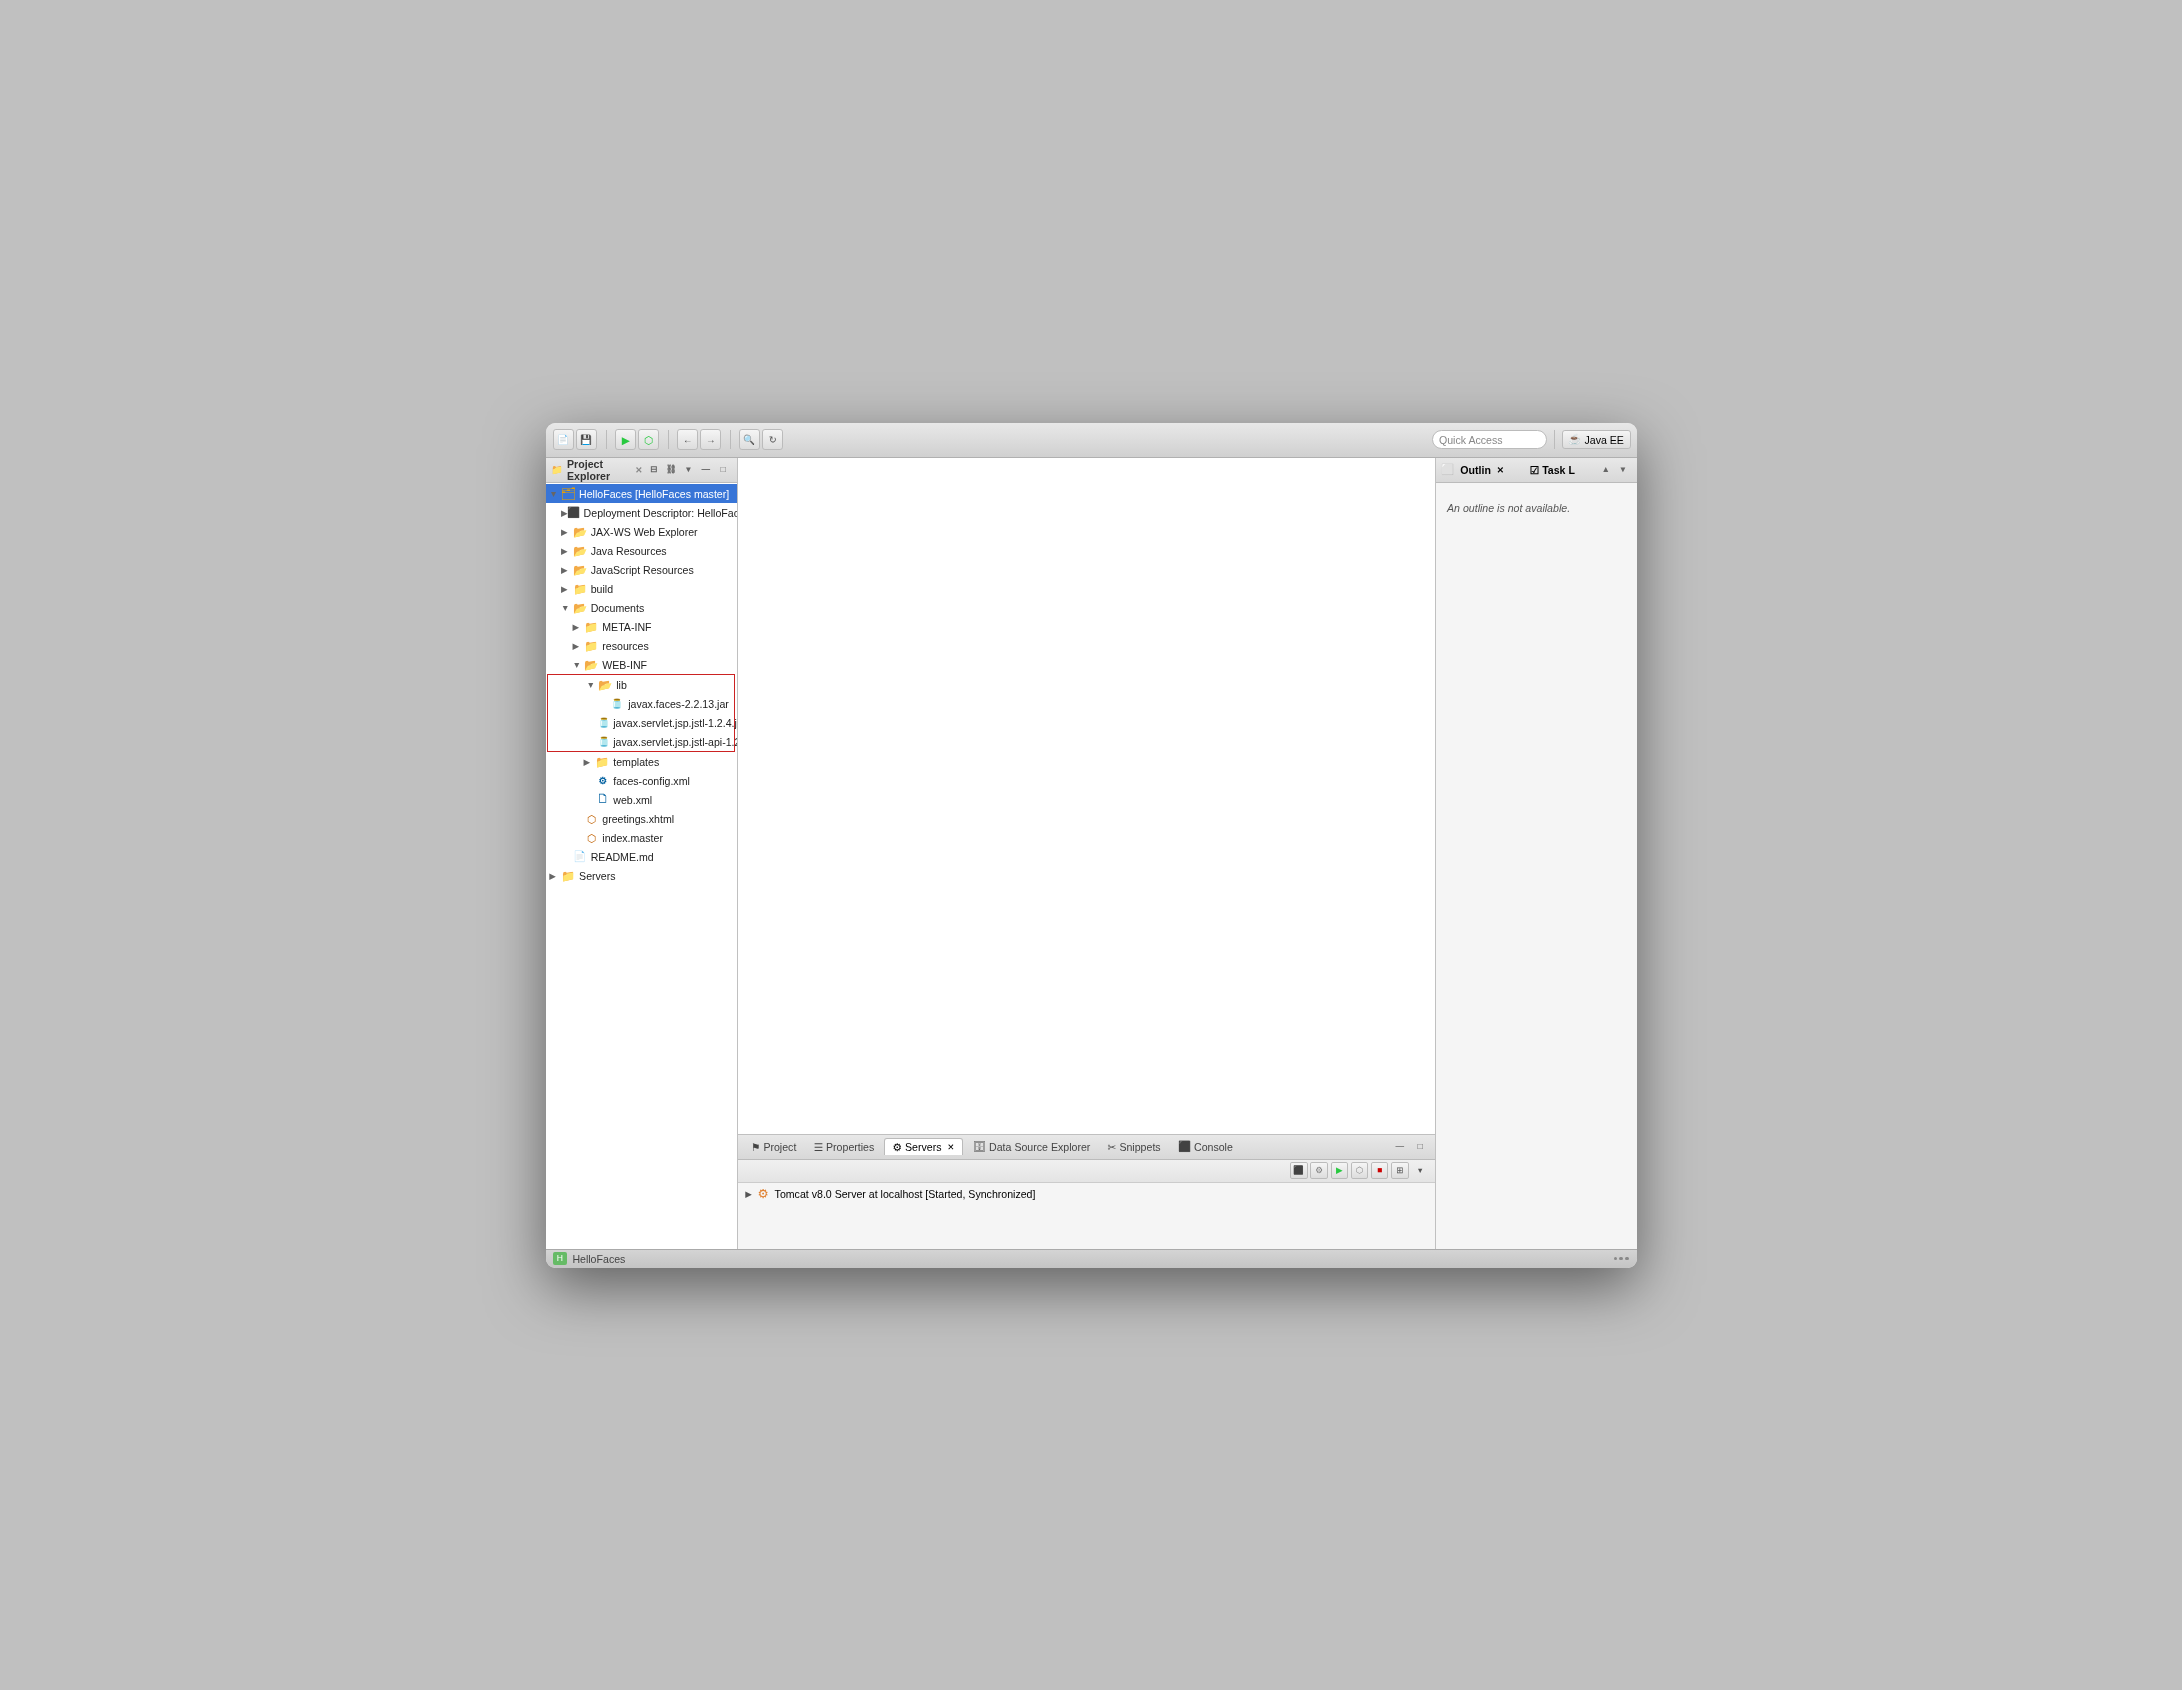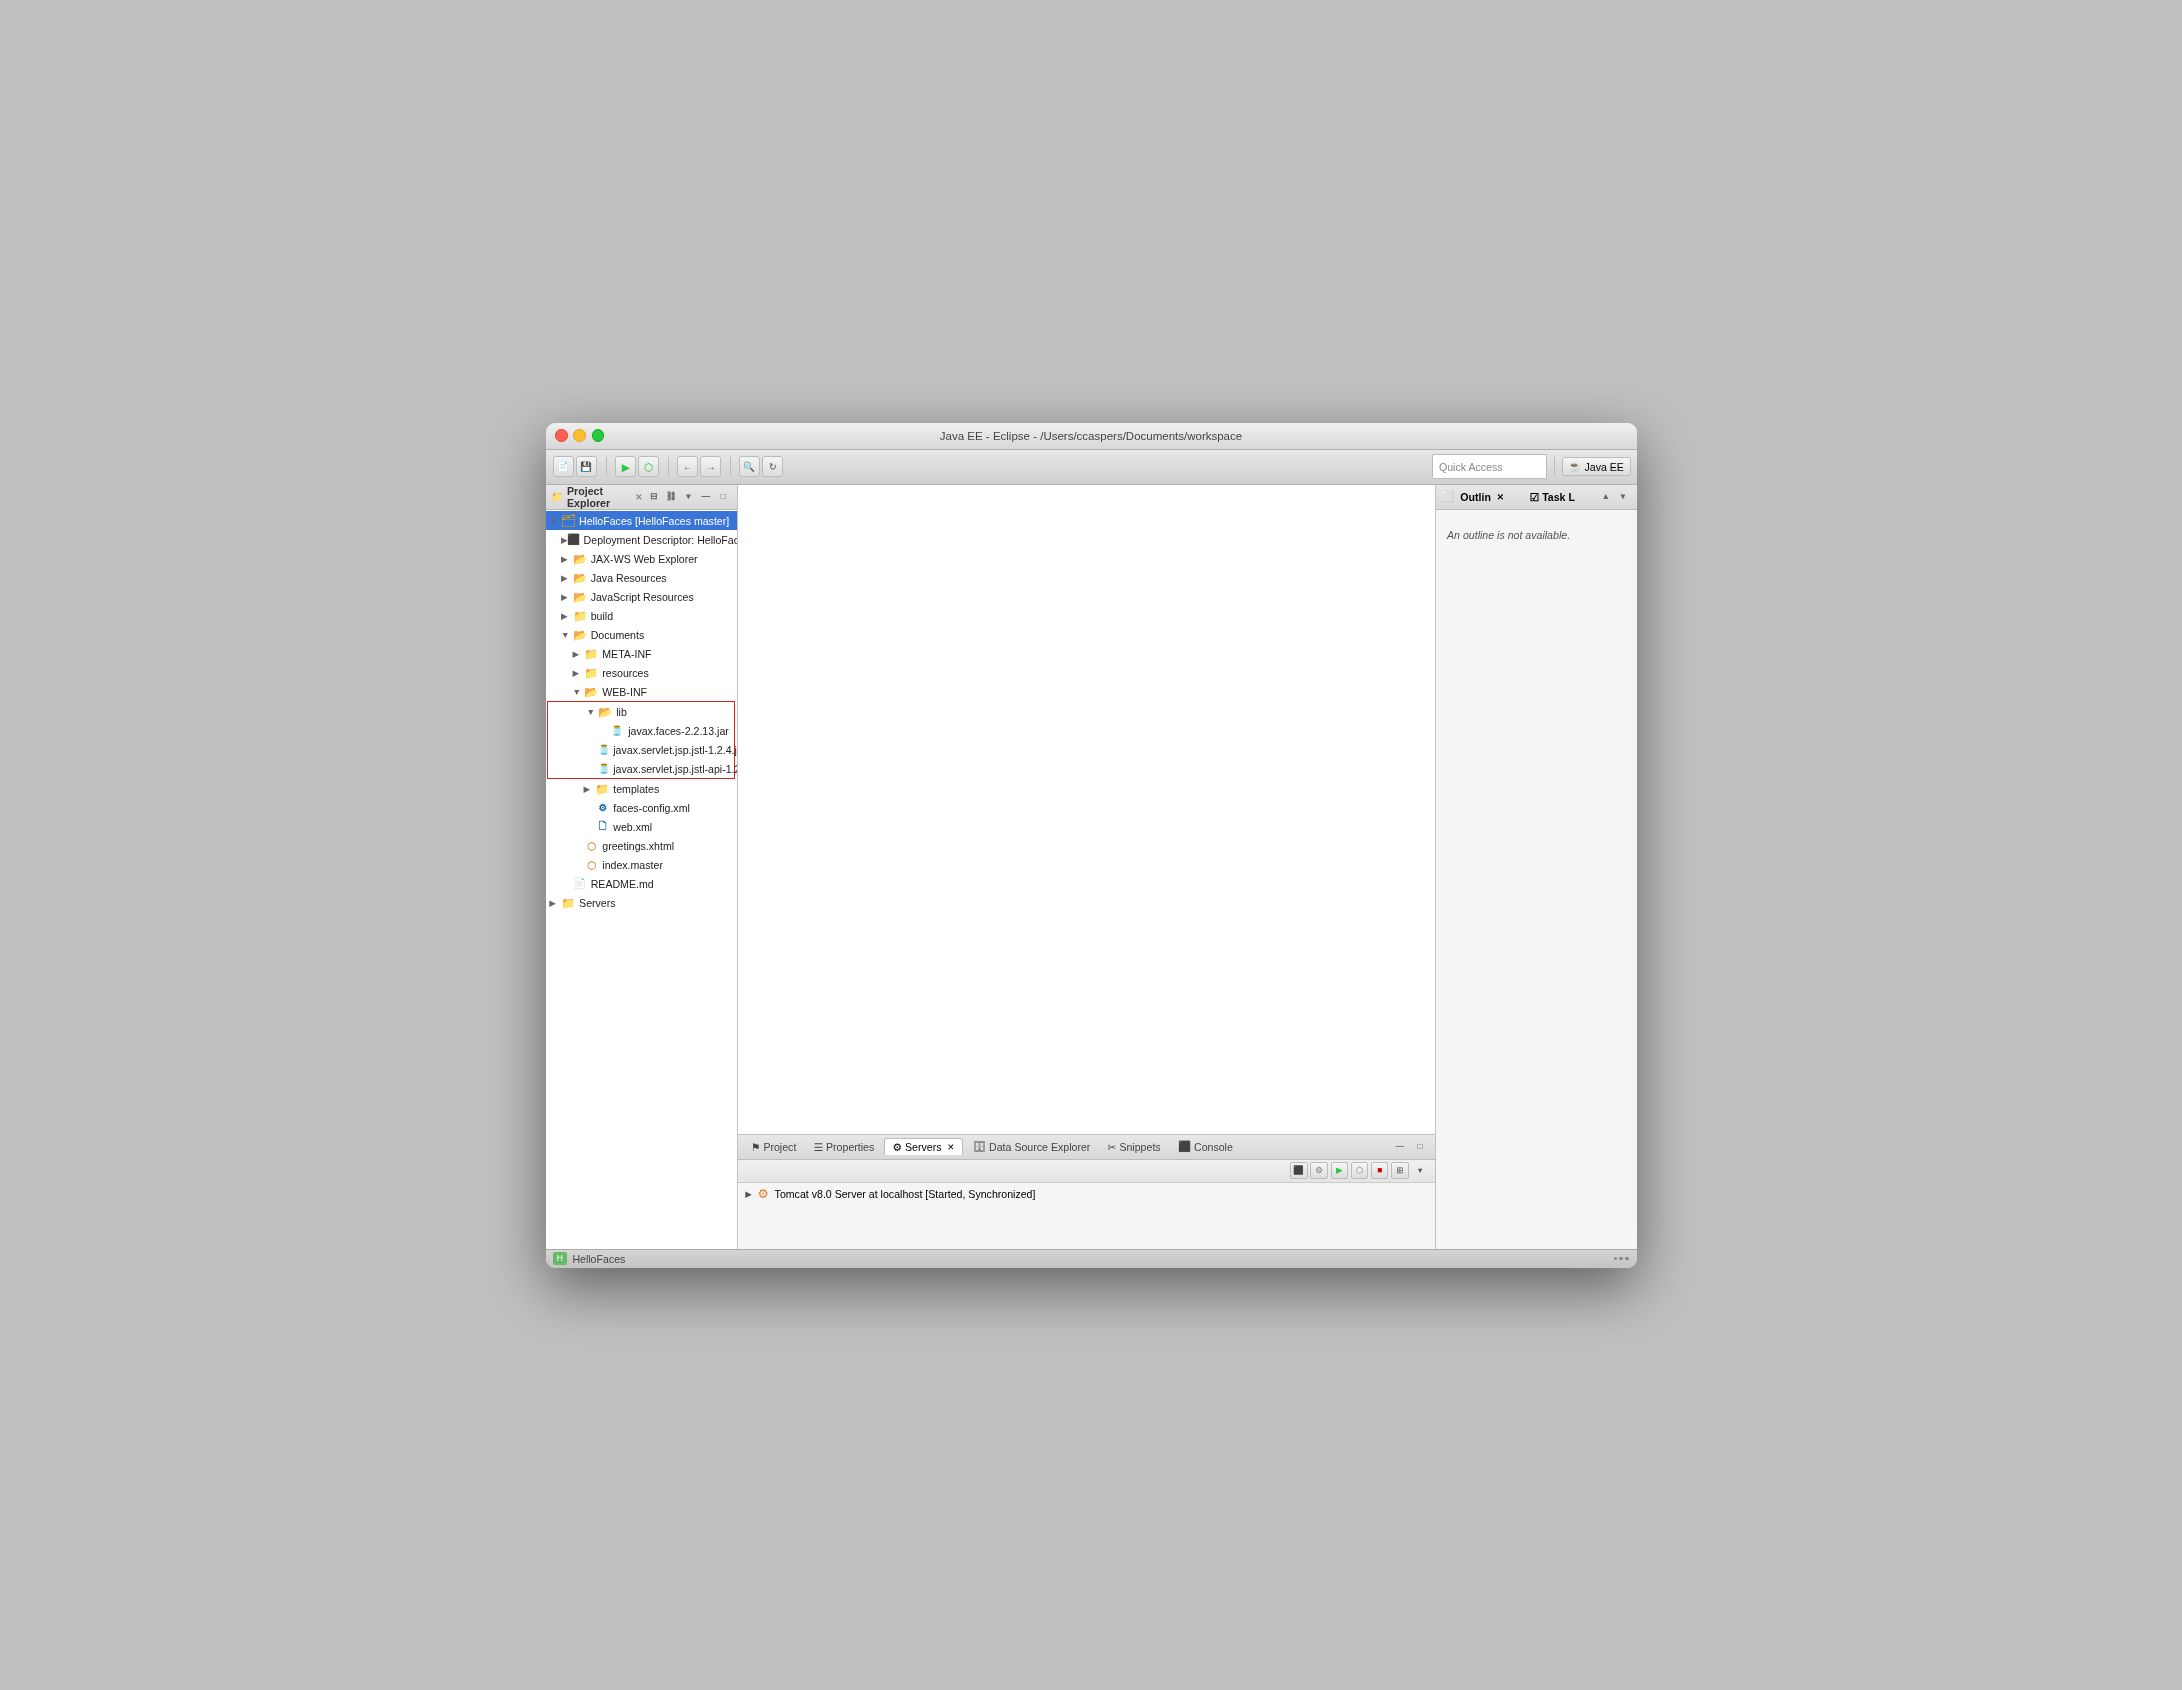--- a/index.html
+++ b/index.html
@@ -82,24 +82,24 @@
     }
     .toolbar-separator {
       width: 1px;
       height: 19px;
       background: #bbb;
       margin: 0 2.9px;
     }
     .toolbar-spacer { flex: 1; }
     .quick-access-box {
       width: 115px;
-      height: 25px;
+      height: 19px;
       background: white;
       border: 1px solid #bbb;
-      border-radius: 1px;
+      border-radius: 10px;
       display: flex;
       align-items: center;
       padding: 0 5.8px;
       font-size: 10.6px;
       color: #888;
     }
     .perspective-btn {
       display: flex;
       align-items: center;
       gap: 2.9px;
@@ -368,28 +368,20 @@
     .tb-icon {
       font-size: 10.6px;
     }
     .tb-green { color: #27c93f; }
   </style>
 </head>
 <body>
 
 <div class="window">
 
-  <div class="title-bar">
-    <div class="traffic-lights">
-      <div class="traffic-light tl-close"></div>
-      <div class="traffic-light tl-min"></div>
-      <div class="traffic-light tl-max"></div>
-    </div>
-    <span class="title-bar-title">Java EE - Eclipse - /Users/ccaspers/Documents/workspace</span>
-  </div>
 
   <div class="toolbar">
     <div class="toolbar-group">
       <div class="toolbar-btn">
           <span>📄</span>
         </div>
       <div class="toolbar-btn">
           <span>💾</span>
         </div>
     </div>

